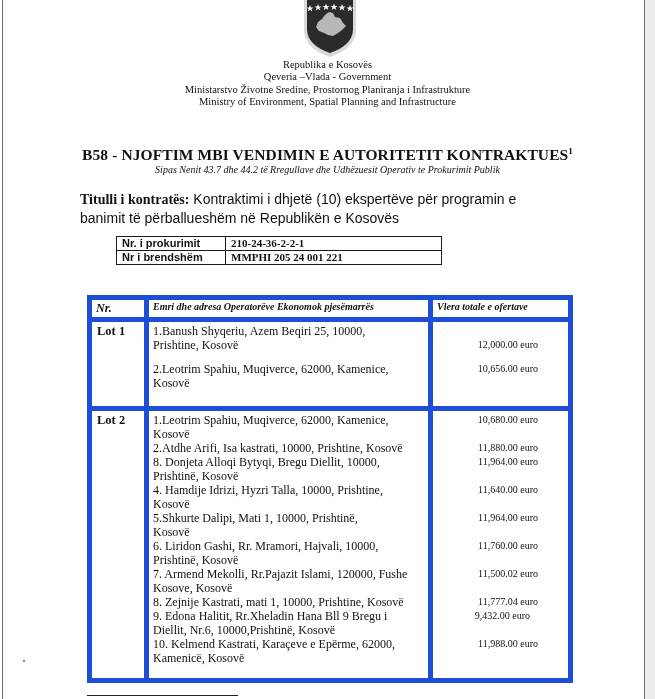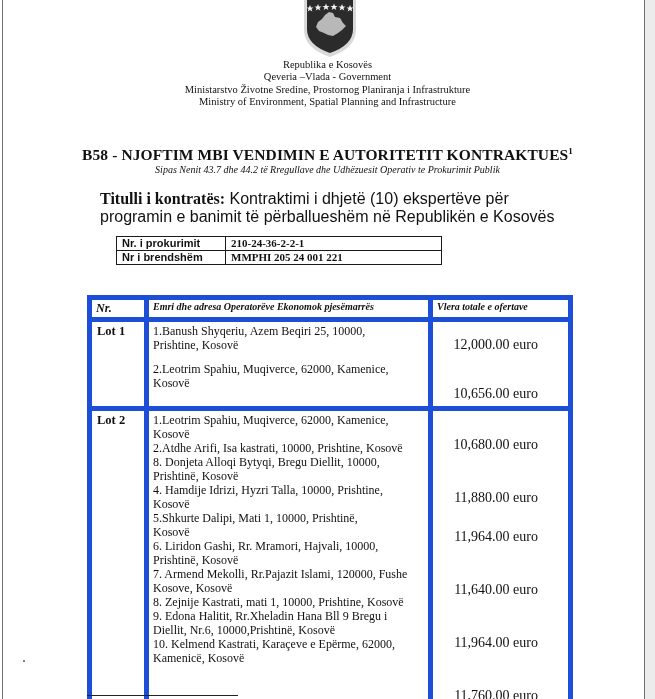--- a/index.html
+++ b/index.html
@@ -15,40 +15,40 @@
 
     .emblem { position: absolute; left: 302px; top: 0; width: 56px; height: 57px; }
 
     .header-lines { position: absolute; left: 0; top: 59px; width: 655px; text-align: center; font-size: 10.5px; line-height: 12.4px; }
     .header-lines div { white-space: nowrap; }
 
     .title { position: absolute; left: 0; top: 146px; width: 655px; text-align: center; font-weight: bold; font-size: 15.5px; letter-spacing: 0.1px; white-space: nowrap; }
     .title sup { font-size: 9px; vertical-align: 6px; }
     .subtitle { position: absolute; left: 0; top: 164px; width: 655px; text-align: center; font-style: italic; font-size: 10px; white-space: nowrap; }
 
-    .contract-title { position: absolute; left: 100px; top: 190px; width: 470px; font-size: 16px; line-height: 18px; font-family: "Liberation Sans", sans-serif; }
+    .contract-title { position: absolute; left: 80px; top: 190px; width: 470px; font-size: 14px; line-height: 18px; font-family: "Liberation Sans", sans-serif; }
     .contract-title .lbl { font-family: "Liberation Serif", serif; font-weight: bold; }
 
     .proc-table { position: absolute; left: 116px; top: 236px; border-collapse: collapse; }
     .proc-table td { border: 1.5px solid #1a1a1a; height: 13px; padding: 0 5px; font-size: 11px; line-height: 13px; }
     .proc-table td.k { width: 98px; font-family: "Liberation Sans", sans-serif; font-weight: bold; }
     .proc-table td.v { width: 205px; font-weight: bold; }
 
     .main-table { position: absolute; left: 87px; top: 295px; border-collapse: collapse; }
     .main-table th, .main-table td { border: 5px solid #1d4ed8; vertical-align: top; }
     .main-table th { font-style: italic; font-weight: bold; font-size: 10px; text-align: left; padding: 1px 4px; height: 12px; }
     .main-table th.nr { font-size: 12px; }
     .col-nr { width: 44px; }
     .col-name { width: 271px; }
     .col-val { width: 127px; margin-top: 48px; }
     .main-table td.lot { font-weight: bold; font-size: 12.5px; padding: 2px 5px; }
     .main-table td.entries { padding: 2px 0 0 4px; font-size: 12px; line-height: 14px; }
-    .main-table td.values { padding: 2px 0 0 0; font-size: 14px; line-height: 14px; }
+    .main-table td.values { padding: 2px 0 0 0; font-size: 10px; line-height: 14px; }
     .entry { white-space: pre-line; }
-    .val { text-align: right; padding-right: 30px; white-space: nowrap; margin-top: 25px; }
+    .val { text-align: right; padding-right: 30px; white-space: nowrap; }
 
     .footnote-line { position: absolute; left: 87px; top: 695px; width: 151px; height: 1px; background: #222; }
     .speck { position: absolute; width: 2px; height: 2px; background: #555; border-radius: 1px; }
   </style>
 </head>
 <body>
 
 <div class="page-border-left"></div>
 <div class="page-border-right"></div>
 <div class="gutter-right"></div>

